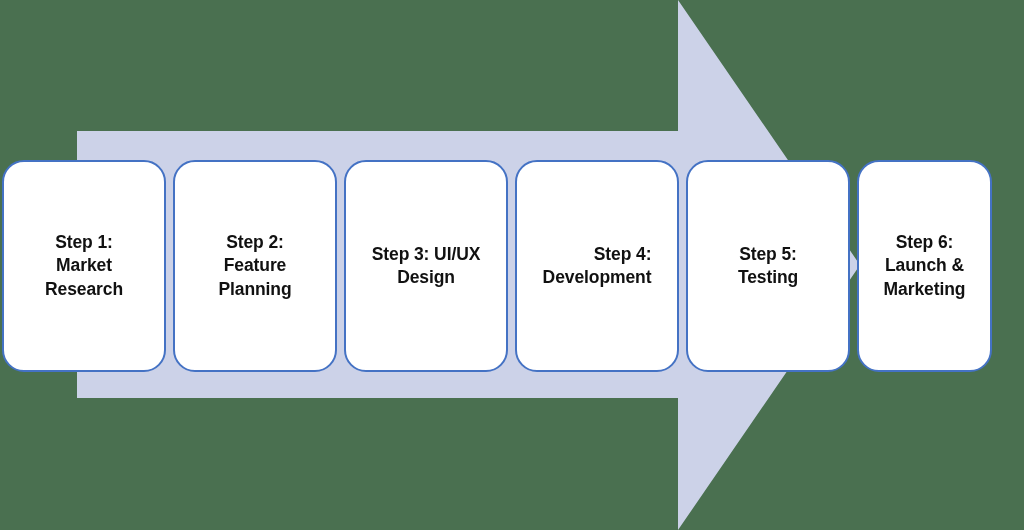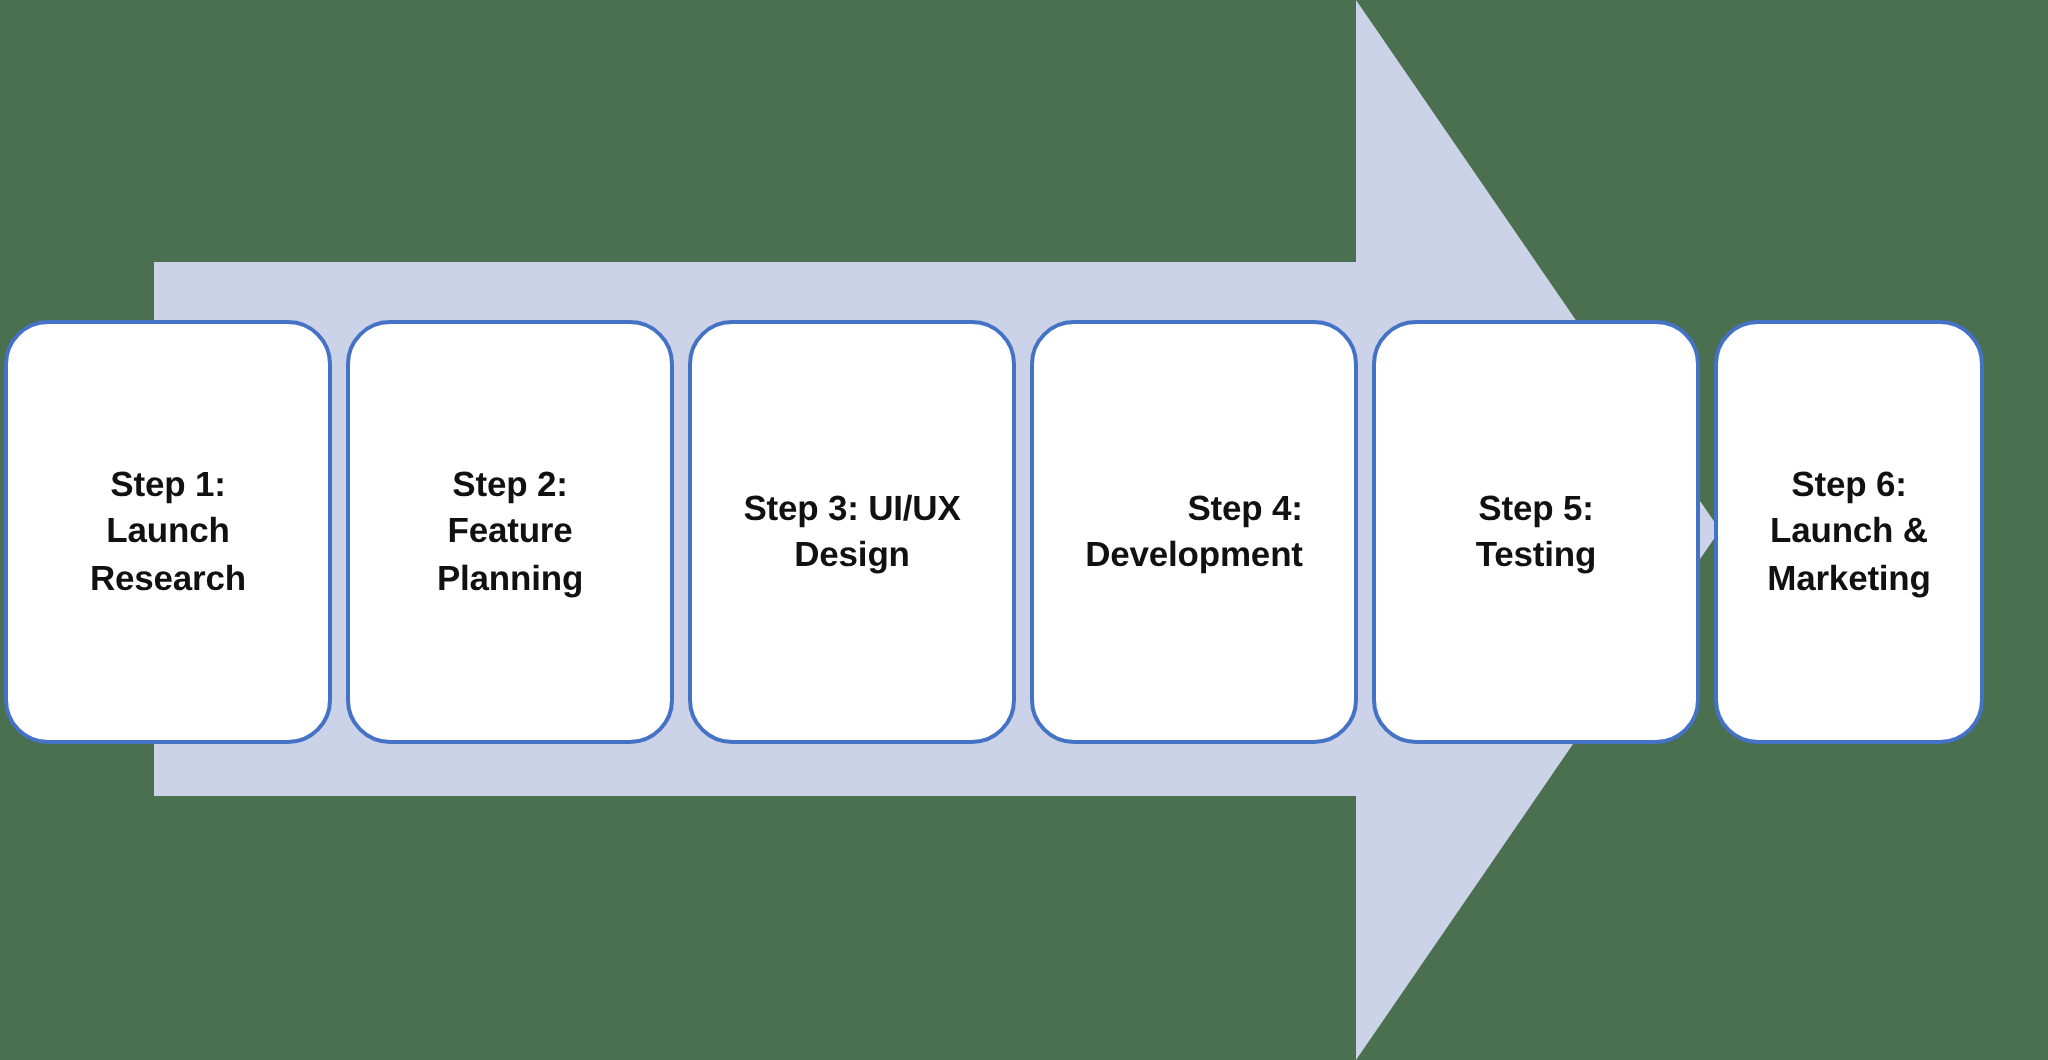--- a/index.html
+++ b/index.html
@@ -69,21 +69,21 @@
 <div id="canvas">
 
   <svg id="arrow-layer" viewBox="0 0 1024 530" width="1024" height="530" xmlns="http://www.w3.org/2000/svg">
     <polygon points="77,131 678,131 678,0 860,265 678,530 678,398 77,398" fill="#ccd2e8"></polygon>
   </svg>
 
   <div id="steps-layer">
 
     <div class="step-box step-1">
       <span class="step-box-label">Step 1:
-Launch
+Market
 Research</span>
     </div>
 
     <div class="step-box step-2">
       <span class="step-box-label">Step 2:
 Feature
 Planning</span>
     </div>
 
     <div class="step-box step-3">

